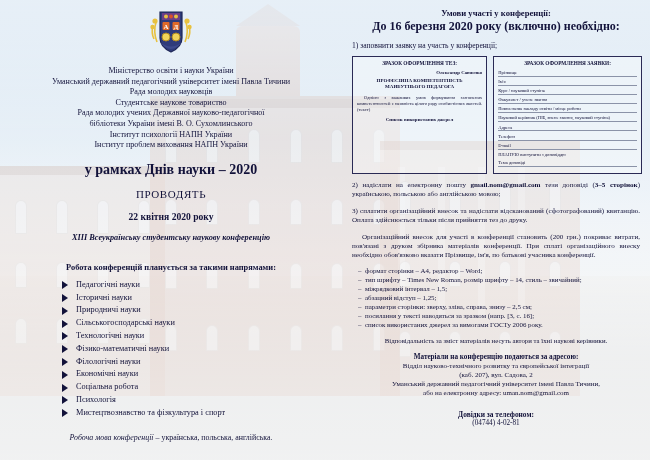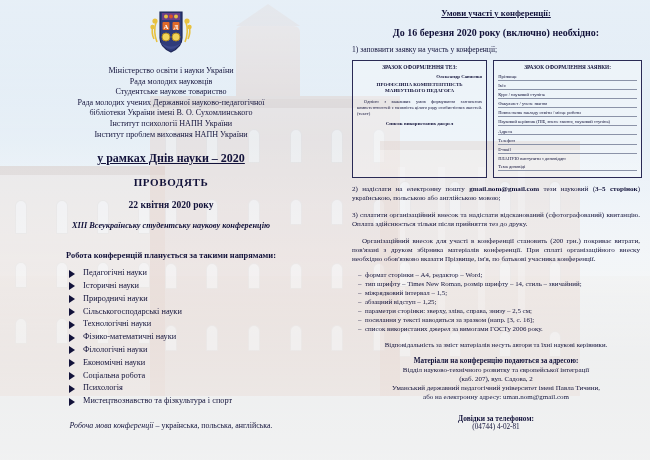--- a/index.html
+++ b/index.html
@@ -63,47 +63,47 @@
   .col-right { position:absolute; left:342px; top:0; width:308px; height:460px; }
 
   
   .crest-wrap { text-align:center; padding-top:6px; }
   .crest { width:46px; height:52px; display:inline-block; }
 
   
   .orgs { text-align:center; margin-top:4px; color:#14143c;
     font-size:8.1px; line-height:10.6px; }
   .inframe { text-align:center; margin-top:11px; font-weight:bold;
-    color:#12123a; font-size:12px;text-decoration:underline; }
-  .provod { text-align:center; margin-top:10px; font-weight:bold;
+    color:#12123a; font-size:14px; }
+  .provod { text-align:center; margin-top:10px; font-weight:normal;
     color:#12123a; font-size:11px; letter-spacing:.6px; }
   .date { text-align:center; margin-top:11px; font-weight:bold;
     color:#12123a; font-size:9.6px; }
   .confname { text-align:center; margin-top:11px; font-style:italic;
     font-weight:bold; color:#12123a; font-size:8.3px; }
   .motto { text-align:center; margin-top:10px; font-weight:bold;
     color:#12123a; font-size:9px; }
   .dirs-head { text-align:center; margin-top:21px; font-weight:bold;
     color:#12123a; font-size:8.4px; }
 
   ul.dirs { list-style:none; margin:7px 0 0 62px; }
   ul.dirs li { color:#12123a; font-size:8.3px; line-height:12.8px;
-    display:flex; align-items:center;margin-left:7px; }
+    display:flex; align-items:center; }
   .tri { width:0;height:0;border-left:6px solid #12123a;
     border-top:4px solid transparent;border-bottom:4px solid transparent;
     margin-right:8px; flex:none; }
 
   .lang { text-align:center; margin-top:13px; color:#12123a; font-size:7.9px; }
   .lang i { font-weight:normal;text-align:center; }
 
   
   .r-title { text-align:center; margin-top:8px; font-weight:bold;
-    font-size:8.6px; color:#12123a; text-decoration:underline; }
-  .r-dead { text-align:center; margin-top:9px; font-weight:bold;
-    font-size:10px; color:#12123a; }
+    font-size:8.6px; color:#12123a; }
+  .r-dead { text-align:center; margin-top:1px; font-weight:bold;
+    font-size:12px; color:#12123a; }
   .r-item1 { margin:7px 8px 0 10px; font-size:7.6px; color:#12123a; }
 
   .boxes { display:flex; gap:6px; margin:6px 8px 0 10px; }
   .box { border:1px solid #2a2a55; background:rgba(255,255,255,.30);
     padding:3px 4px 4px; }
   .box.b1 { width:138px; }
   .box.b2 { width:152px; }
   .box-h { text-align:center; font-weight:bold; font-size:5.3px;
     color:#12123a; margin-bottom:4px; }
   .b1-auth { text-align:right; font-weight:bold; font-size:4.8px;
@@ -263,20 +263,21 @@
         <text x="18" y="23" font-size="7" font-family="serif" font-weight="bold" fill="#fff" text-anchor="middle">А</text>
         <text x="28" y="23" font-size="7" font-family="serif" font-weight="bold" fill="#fff" text-anchor="middle">Д</text>
         <circle cx="18" cy="31" r="4" fill="#f0d45a" stroke="#b08a20"></circle>
         <circle cx="28" cy="31" r="4" fill="#f0d45a" stroke="#b08a20"></circle>
         <path d="M12 36 q11 9 22 0 q-11 14 -22 0 Z" fill="#3d4a8c"></path>
       </svg>
     </div>
 
     <div class="orgs">
       <div>Міністерство освіти і науки України</div>
+      <div>Уманський державний педагогічний університет імені Павла Тичини</div>
       <div>Рада молодих науковців</div>
       <div>Студентське наукове товариство</div>
       <div>Рада молодих учених Державної науково-педагогічної</div>
       <div>бібліотеки України імені В. О. Сухомлинського</div>
       <div>Інститут психології НАПН України</div>
       <div>Інститут проблем виховання НАПН України</div>
     </div>
 
     <div class="inframe">у рамках Днів науки – 2020</div>
     <div class="provod">ПРОВОДЯТЬ</div>
@@ -362,21 +363,21 @@
         <div class="frow">Науковий керівник (ПІБ, вчене звання, науковий ступінь)</div>
         <div class="frow">Адреса</div>
         <div class="frow">Телефон</div>
         <div class="frow">E-mail</div>
         <div class="frow noline">ПЛАНУЮ виступити з доповіддю</div>
         <div class="frow">Тема доповіді</div>
       </div>
     </div>
 
     <div class="r-p">
-      <span>2) надіслати на електронну пошту </span><b>gmail.nom@gmail.com</b><span> тези науковий (</span><b>3–5 сторінок</b><span>) українською, польською або англійською мовою;</span>
+      <span>2) надіслати на електронну пошту </span><b>gmail.nom@gmail.com</b><span> тези доповіді (</span><b>3–5 сторінок</b><span>) українською, польською або англійською мовою;</span>
     </div>
 
     <div class="r-p">3) сплатити організаційний внесок та надіслати відсканований (сфотографований) квитанцію. Оплата здійснюється тільки після прийняття тез до друку.</div>
     <div class="r-p ind">Організаційний внесок для участі в конференції становить (200 грн.) покриває витрати, пов'язані з друком збірника матеріалів конференції. При сплаті організаційного внеску необхідно обов'язково вказати Прізвище, ім'я, по батькові учасника конференції.</div>
 
     <ul class="reqs">
       <li>формат сторінки – А4, редактор – Word;</li>
       <li>тип шрифту – Times New Roman, розмір шрифту – 14, стиль – звичайний;</li>
       <li>міжрядковий інтервал – 1,5;</li>
       <li>абзацний відступ – 1,25;</li>

